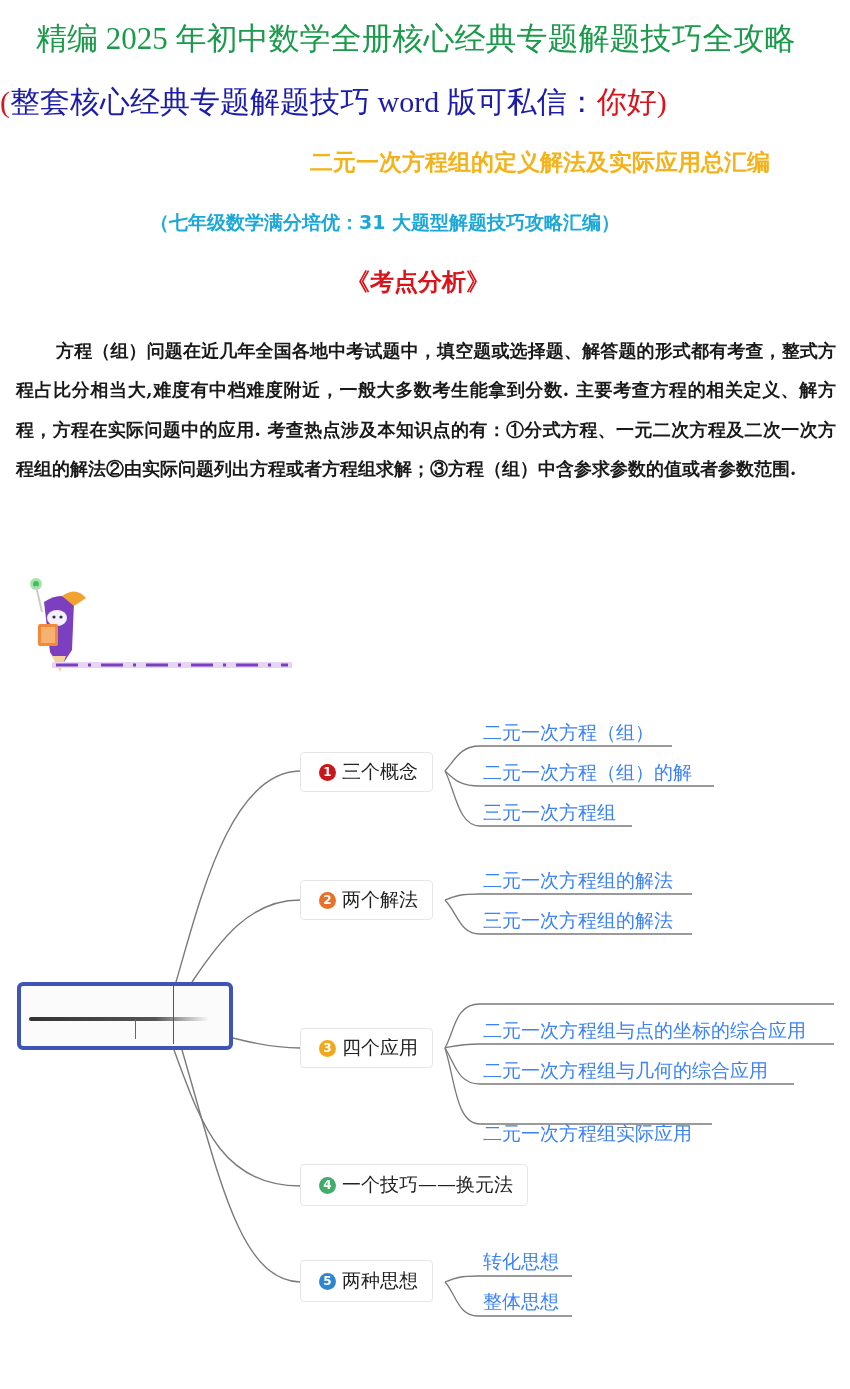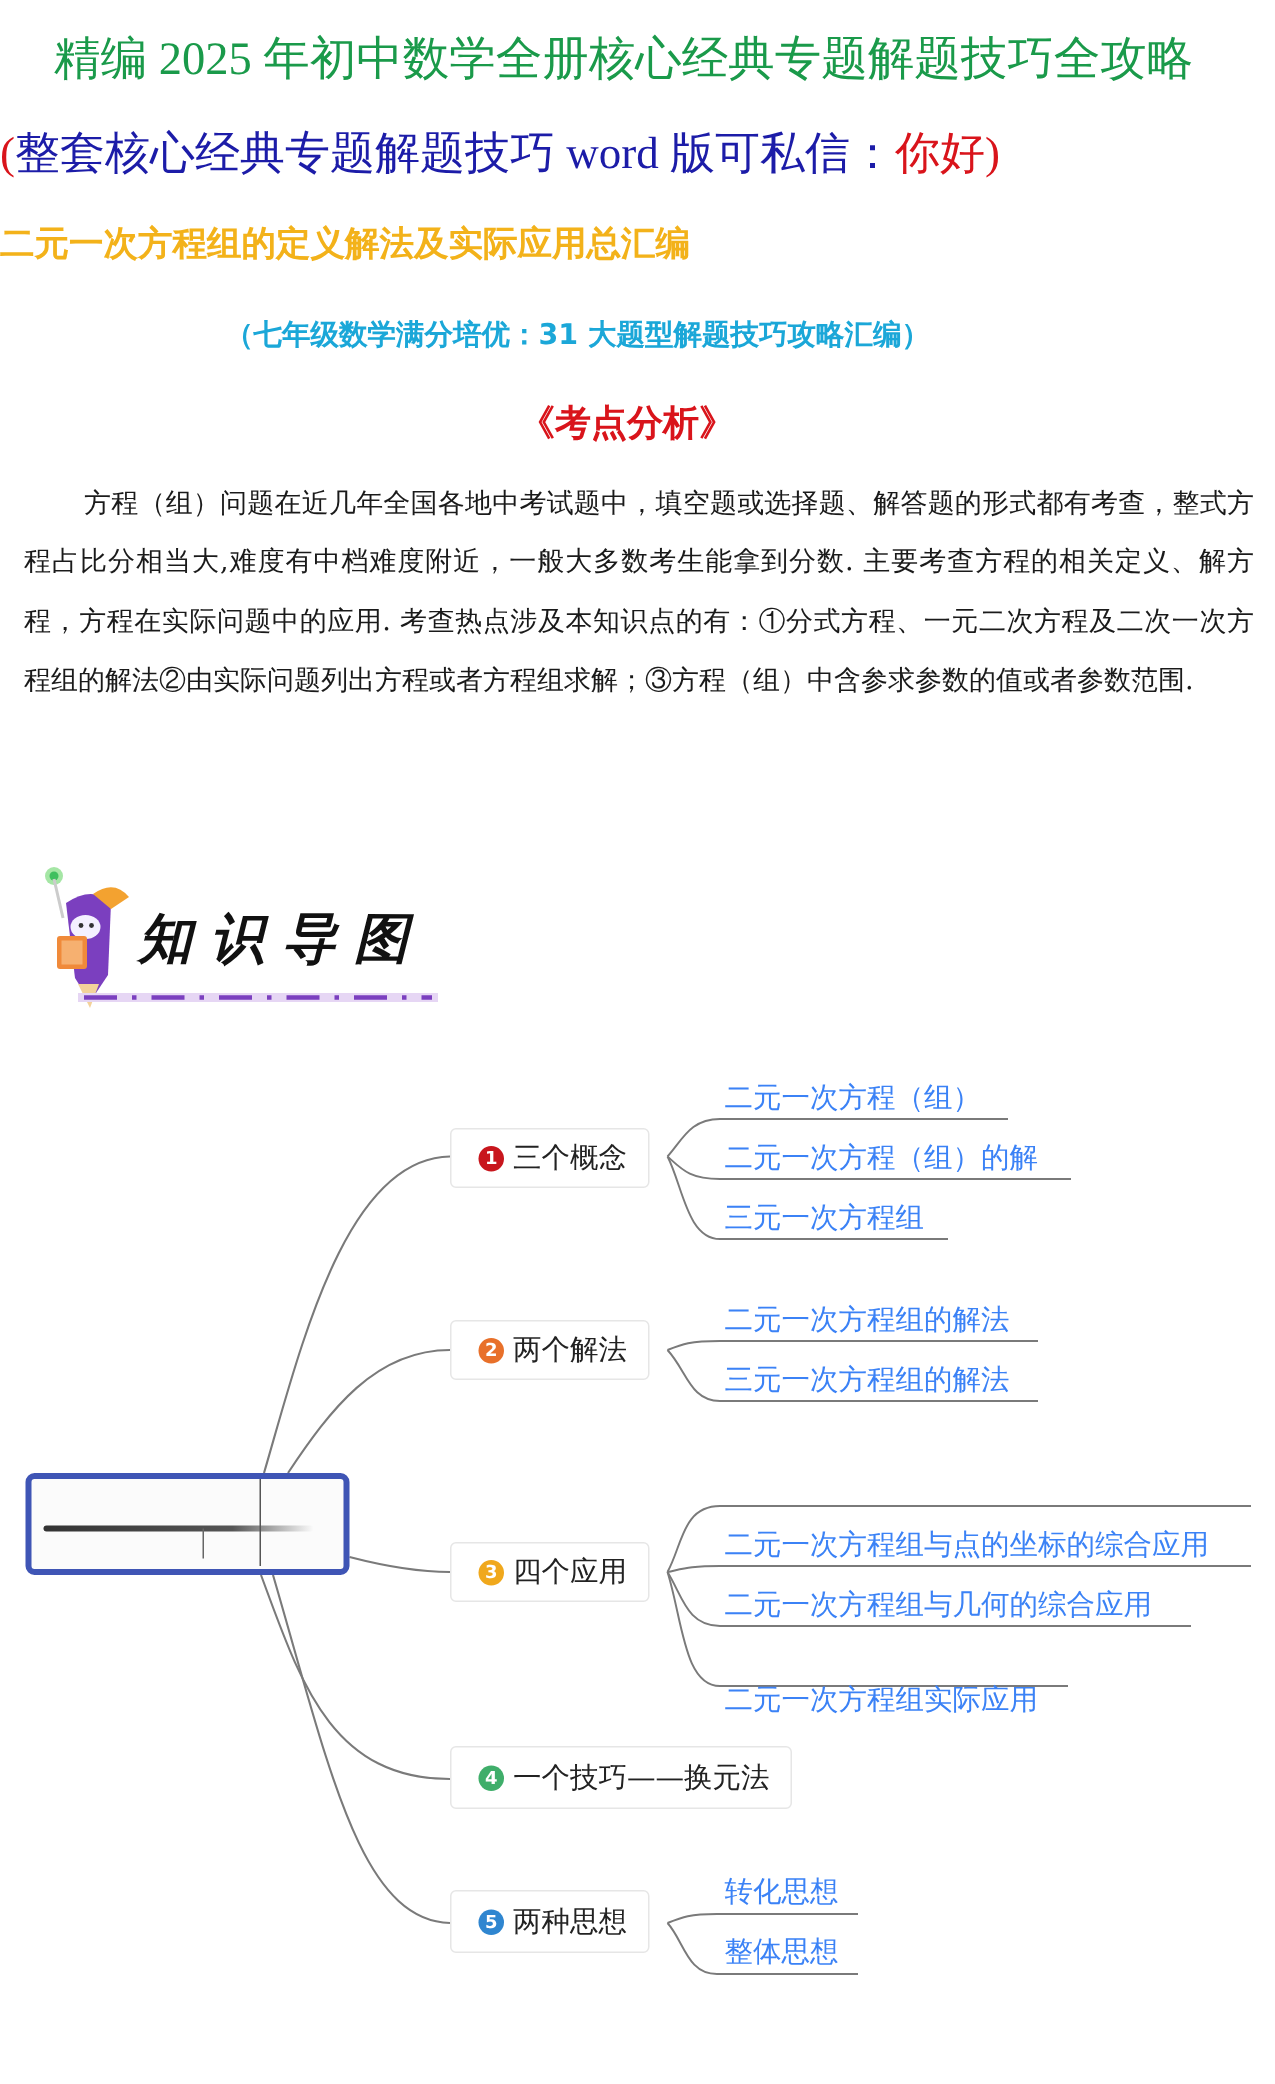--- a/index.html
+++ b/index.html
@@ -13,40 +13,40 @@
   }
   .title-sub {
     position: absolute; left: 0; top: 82px; width: 850px; 
     font-family: "Liberation Serif", "DejaVu Serif", serif;
     font-size: 30px; white-space: nowrap;
   }
   .title-sub .paren, .title-sub .hello { color: #d9141b; }
   .title-sub .blue { color: #1c1ca8; }
 
   .heading-yellow {
-    position: absolute; left: 0; top: 147px; width: 770px; text-align: left;
+    position: absolute; left: 0; top: 147px; width: 770px; text-align: right;
     font-family: Liberation Mono, monospace; font-weight: bold;
     font-size: 23px; color: #f3b21a; white-space: nowrap;
   }
   .heading-cyan {
     position: absolute; left: 0; top: 210px; width: 770px; text-align: center;
     font-family: "DejaVu Sans", "Liberation Sans", sans-serif; font-weight: bold;
     font-size: 19px; color: #1ba7d8; white-space: nowrap;
   }
   .heading-red {
     position: absolute; left: 0; top: 266px; width: 836px; text-align: center;
     font-family: "DejaVu Sans", "Liberation Sans", sans-serif; font-weight: bold;
     font-size: 24px; color: #d9141b; white-space: nowrap;
   }
 
   .paragraph {
-    position: absolute; left: 16px; top: 316px; width: 820px;
+    position: absolute; left: 16px; top: 331px; width: 820px;
     font-family: "DejaVu Serif", "Liberation Serif", serif;
     font-size: 18px; line-height: 39.3px; color: #1a1a1a;
-    text-indent: 40px; text-align: justify;
+    text-indent: 40px; text-align: justify; font-weight: bold;
   }
 
   .logo {
     position: absolute; left: 14px; top: 572px; width: 275px; height: 105px;
   }
   .logo-text {
     position: absolute; left: 78px; top: 30px;
     font-family: "DejaVu Serif", "Liberation Serif", serif; font-weight: bold;
     font-size: 36px; letter-spacing: 12px; color: #111; white-space: nowrap;
     font-style: italic;
@@ -114,21 +114,20 @@
 
     <ellipse cx="43" cy="46" rx="10" ry="8" fill="#f4f0ff"></ellipse>
     <circle cx="40" cy="45" r="1.6" fill="#333"></circle>
     <circle cx="47" cy="45" r="1.6" fill="#333"></circle>
 
     <rect x="24" y="52" width="20" height="22" rx="2" fill="#f08a3a"></rect>
     <rect x="27" y="55" width="14" height="16" fill="#f6b070"></rect>
 
     <path d="M38 84 L46 100 L52 84 Z" fill="#f3d29a"></path>
   </svg>
-  <div class="logo-text">知识导图</div>
   <svg style="position:absolute;left:38px;top:88px;" width="240" height="10" viewBox="0 0 240 10">
     <rect x="0" y="2" width="240" height="6" fill="#e6d6f4"></rect>
     <line x1="4" y1="5" x2="236" y2="5" stroke="#7b3fbf" stroke-width="3" stroke-dasharray="22 10 3 10"></line>
   </svg>
 </div>
 
 <div class="mindmap">
   <svg class="lines" width="850" height="660" viewBox="0 0 850 660">
     <g fill="none" stroke="#7a7a7a" stroke-width="1.4">
 

